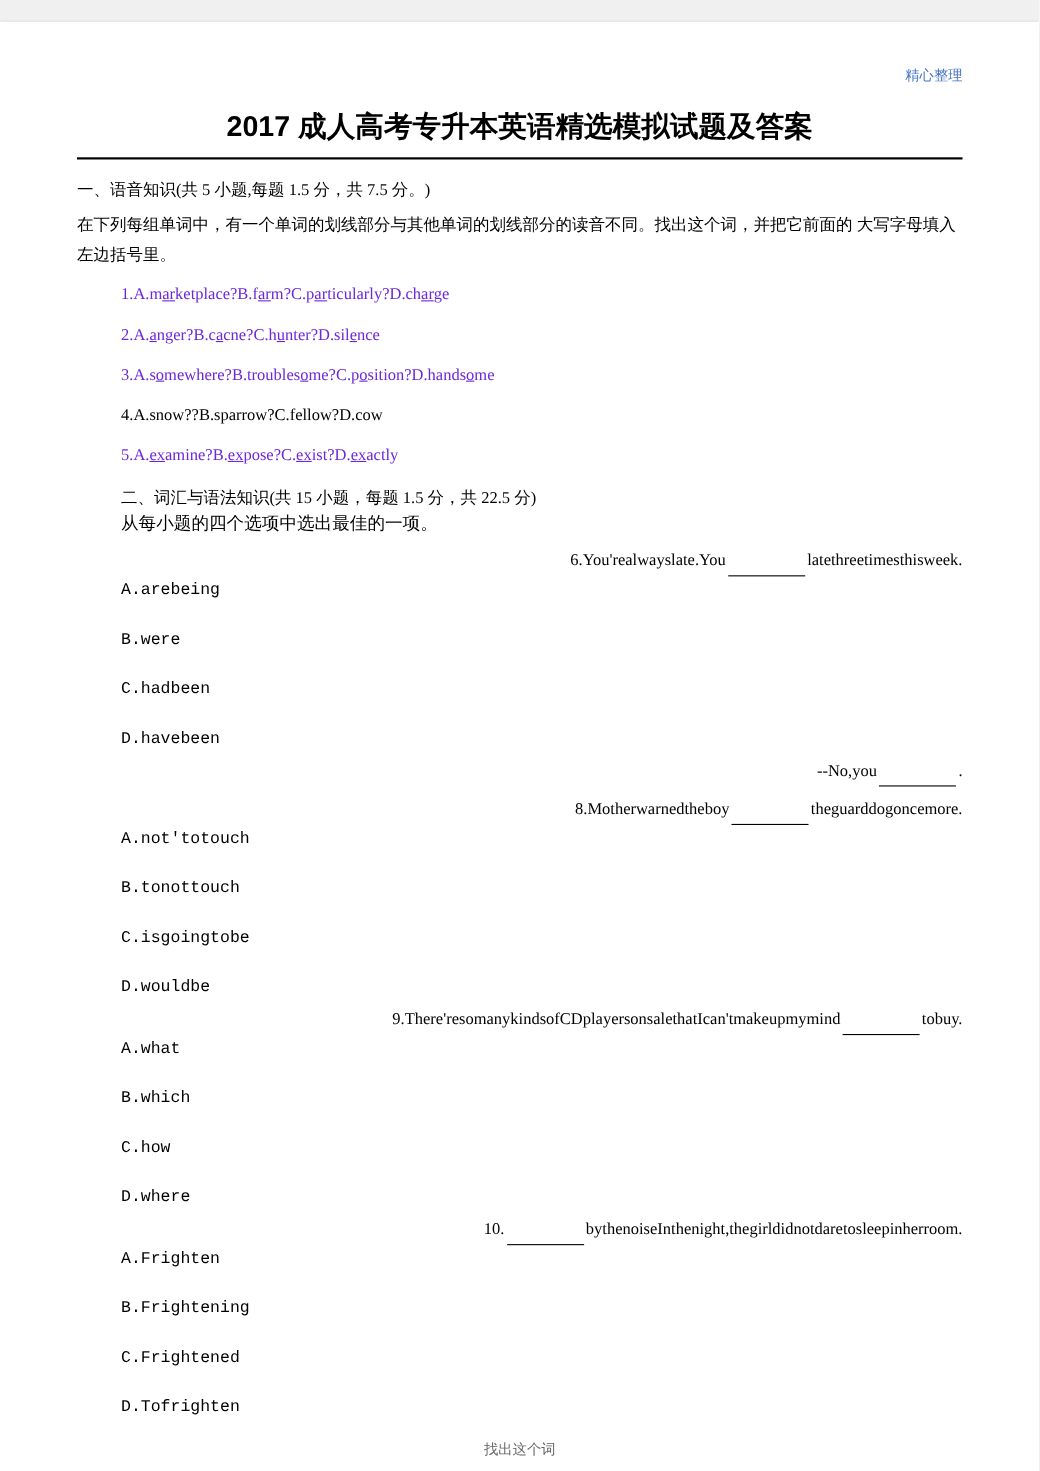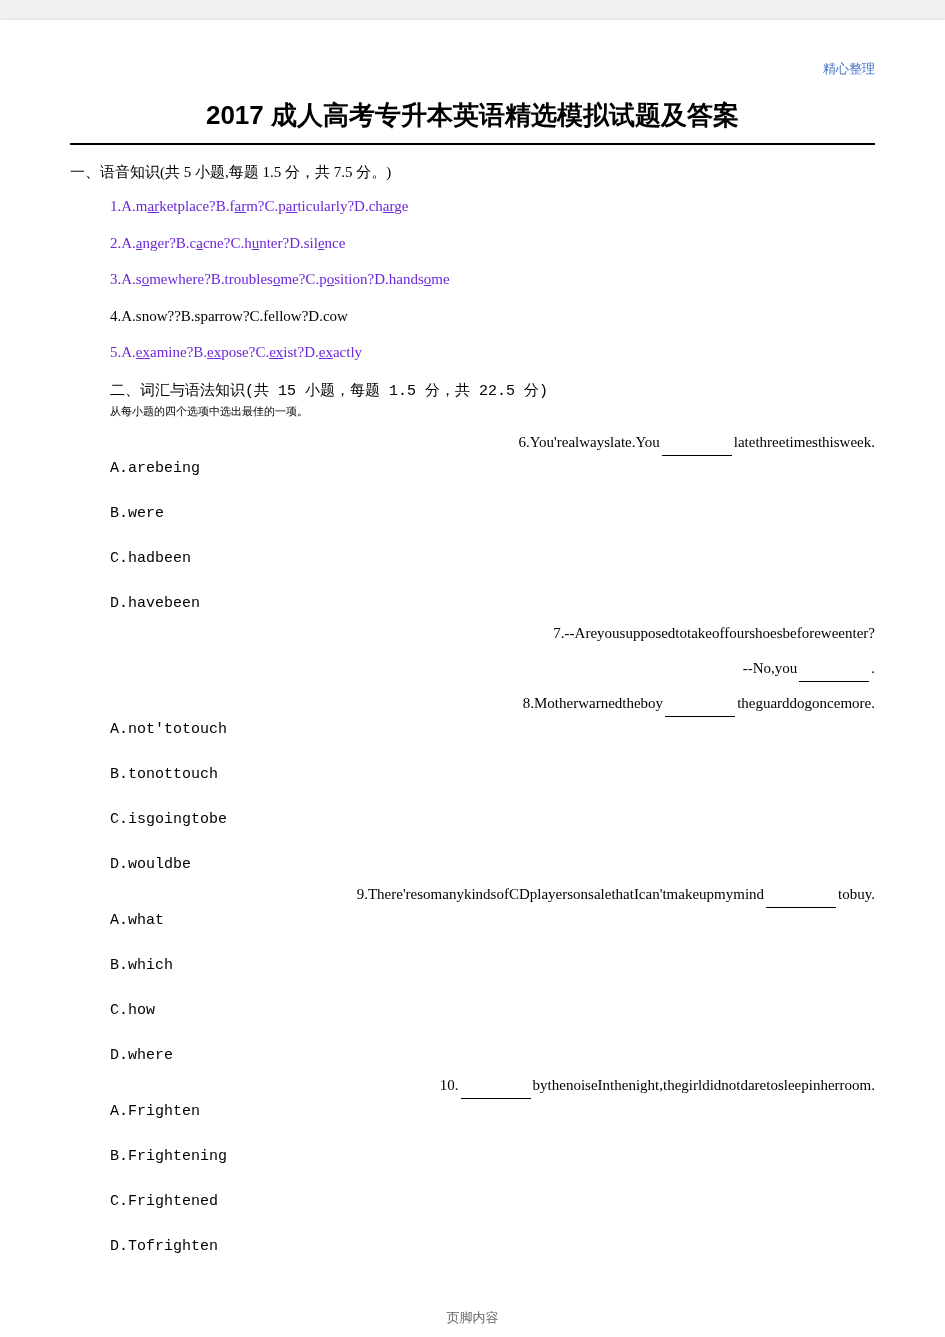--- a/index.html
+++ b/index.html
@@ -71,24 +71,24 @@
       margin: 4px 0 4px 40px;
       font-size: 15px;
       color: #000;
       font-family: Liberation Mono, monospace;
       flex-direction: column;
     }
     .section2-title {
       font-size: 15px;
       color: #000;
       margin: 14px 0 4px 40px;
-      font-family: Liberation Mono, monospace;
+      font-family: Liberation Serif, serif;
     }
     .section2-intro {
-      font-size: 11px;
+      font-size: 16px;
       color: #000;
       margin: 4px 0 10px 40px;
       font-family: "SimSun", serif;
     }
     .q-line {
       font-size: 15px;
       color: #000;
       margin: 8px 0 4px 40px;
       line-height: 1.8;
       font-family: "SimSun", serif;
@@ -115,20 +115,24 @@
 <body>
 
 <div class="page">
 
   <div class="header-label">精心整理</div>
 
   <div class="main-title">2017 成人高考专升本英语精选模拟试题及答案</div>
   <hr class="title-divider">
 
   <div class="section-title">一、语音知识(共 5 小题,每题 1.5 分，共 7.5 分。)</div>
+  <div class="section-intro">
+    在下列每组单词中，有一个单词的划线部分与其他单词的划线部分的读音不同。找出这个词，并把它前面的
+    大写字母填入左边括号里。
+  </div>
 
   <div class="question-block">
     1.A.m<span class="underline">ar</span>ketplace?B.f<span class="underline">ar</span>m?C.p<span class="underline">ar</span>ticularly?D.ch<span class="underline">ar</span>ge
   </div>
 
   <div class="question-block">
     2.A.<span class="underline">a</span>nger?B.c<span class="underline">a</span>cne?C.h<span class="underline">u</span>nter?D.sil<span class="underline">e</span>nce
   </div>
 
   <div class="question-block">
@@ -150,23 +154,20 @@
     6.You'realwayslate.You<span class="blank"></span>latethreetimesthisweek.
   </div>
   <div class="options-row">
     <span>A.arebeing</span>
     <span>B.were</span>
     <span>C.hadbeen</span>
     <span>D.havebeen</span>
   </div>
 
   <div class="q-line">
-    7.--Areyousupposedtotakeoffourshoesbeforeweenter?
-  </div>
-  <div class="q-line">
     --No,you<span class="blank"></span>.
   </div>
 
   <div class="q-line">
     8.Motherwarnedtheboy<span class="blank"></span>theguarddogoncemore.
   </div>
   <div class="options-row">
     <span>A.not'totouch</span>
     <span>B.tonottouch</span>
     <span>C.isgoingtobe</span>
@@ -186,14 +187,14 @@
   <div class="q-line">
     10.<span class="blank"></span>bythenoiseInthenight,thegirldidnotdaretosleepinherroom.
   </div>
   <div class="options-row">
     <span>A.Frighten</span>
     <span>B.Frightening</span>
     <span>C.Frightened</span>
     <span>D.Tofrighten</span>
   </div>
 
-  <div class="footer">页脚内容</div>
+  <div class="footer">找出这个词</div>
 </div>
 
 </body></html>

